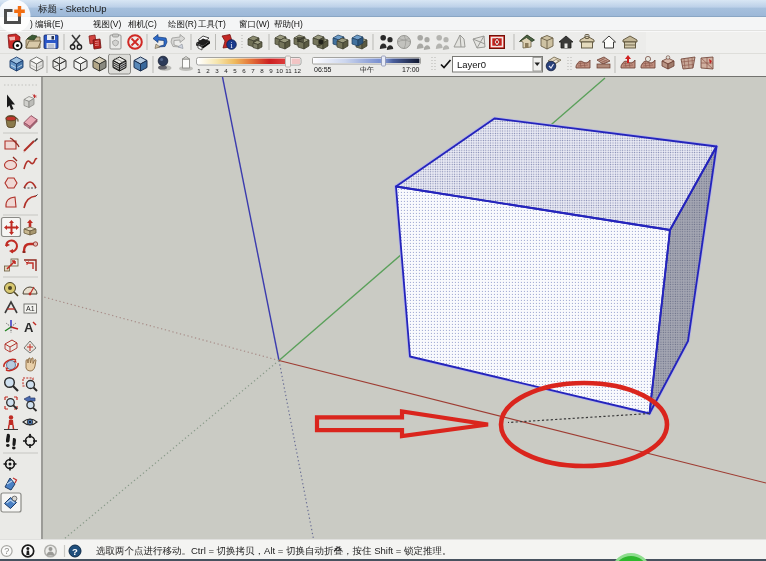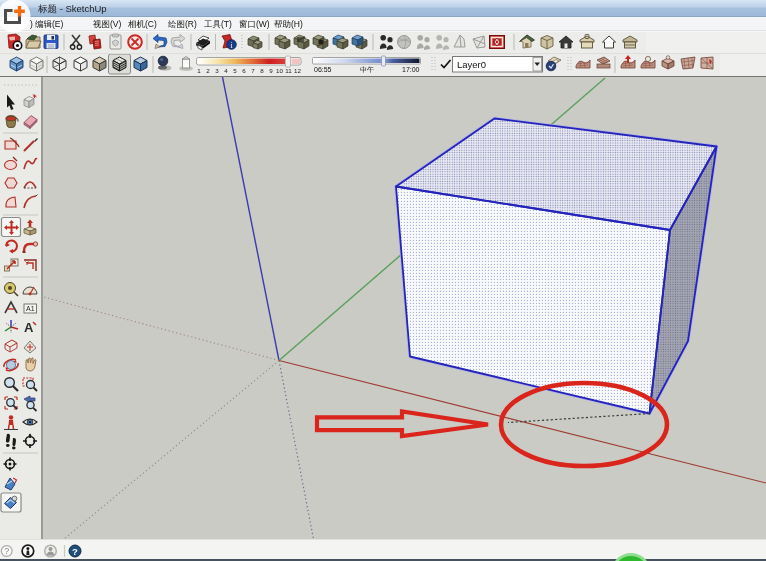--- a/index.html
+++ b/index.html
@@ -32,21 +32,21 @@
 <div id="app">
   <div id="titlebar">
       <div id="titletext">标题 - SketchUp</div>
     </div>
   <div id="menubar">
     <span class="mi" style="left:30px">)</span>
     <span class="mi" style="left:35px">编辑(E)</span>
     <span class="mi" style="left:93px">视图(V)</span>
     <span class="mi" style="left:128px">相机(C)</span>
     <span class="mi" style="left:168px">绘图(R)</span>
-    <span class="mi" style="left:204px">工具(T)</span>
+    <span class="mi" style="left:198px">工具(T)</span>
     <span class="mi" style="left:239px">窗口(W)</span>
     <span class="mi" style="left:274px">帮助(H)</span>
   </div>
   <div id="row1">
   <svg width="766" height="22" viewBox="0 0 766 22">
     <rect x="0" y="0" width="646" height="22" fill="#ececea"></rect>
     <rect x="646" y="0" width="120" height="22" fill="#f0f0ee"></rect>
     <line x1="0" y1="0.5" x2="766" y2="0.5" stroke="#f8f8f8"></line>
 
     <g transform="translate(7,3)">
@@ -668,20 +668,21 @@
       <circle cx="27.9" cy="11" r="5.8" fill="#fbfbfa" stroke="#1a1a1a" stroke-width="1.7"></circle>
       <circle cx="27.9" cy="8.4" r="1.5" fill="#1a1a1a"></circle>
       <path d="M26.3,15 L26.8,10.5 L29,10.5 L29.5,15 Z" fill="#1a1a1a"></path>
       <circle cx="50.5" cy="11" r="5.8" fill="#ededeb" stroke="#b0b0ac" stroke-width="1.5"></circle>
       <circle cx="50.5" cy="9" r="2" fill="#9a9a96"></circle>
       <path d="M46.8,15.5 Q47,11.5 50.5,11.5 Q54,11.5 54.2,15.5 Z" fill="#9a9a96"></path>
       <line x1="64.5" y1="5" x2="64.5" y2="17" stroke="#c8c8c4" stroke-width="1.2"></line>
       <circle cx="75" cy="11" r="6" fill="#1e4e7c" stroke="#0e2a46" stroke-width="1"></circle>
       <text x="75" y="14.5" font-size="9.5" font-weight="bold" fill="#fff" text-anchor="middle">?</text>
     </svg>
+    <div id="stattext">选取两个点进行移动。Ctrl = 切换拷贝，Alt = 切换自动折叠，按住 Shift = 锁定推理。</div>
   </div>
   <div style="position:absolute;left:0;top:76px;width:766px;height:1px;background:#73736f"></div>
   <div style="position:absolute;left:0;top:52.5px;width:766px;height:1px;background:#dededa"></div>
   <div id="bottomstrip"></div>
   <div id="greenball"></div>
   <div id="logo">
     <svg width="40" height="38">
       <circle cx="16" cy="17" r="16.5" fill="rgba(255,255,255,0.88)"></circle>
       <path d="M 13 11.5 L 7.5 11.5 L 7.5 23.5 L 21.5 23.5 L 21.5 18.5" fill="none" stroke="#4d4d4d" stroke-width="3" stroke-linecap="square"></path>
       <path d="M 21.5 7 L 21.5 17.5 M 16.2 12.3 L 26.8 12.3" stroke="#f26d11" stroke-width="3.4"></path>

